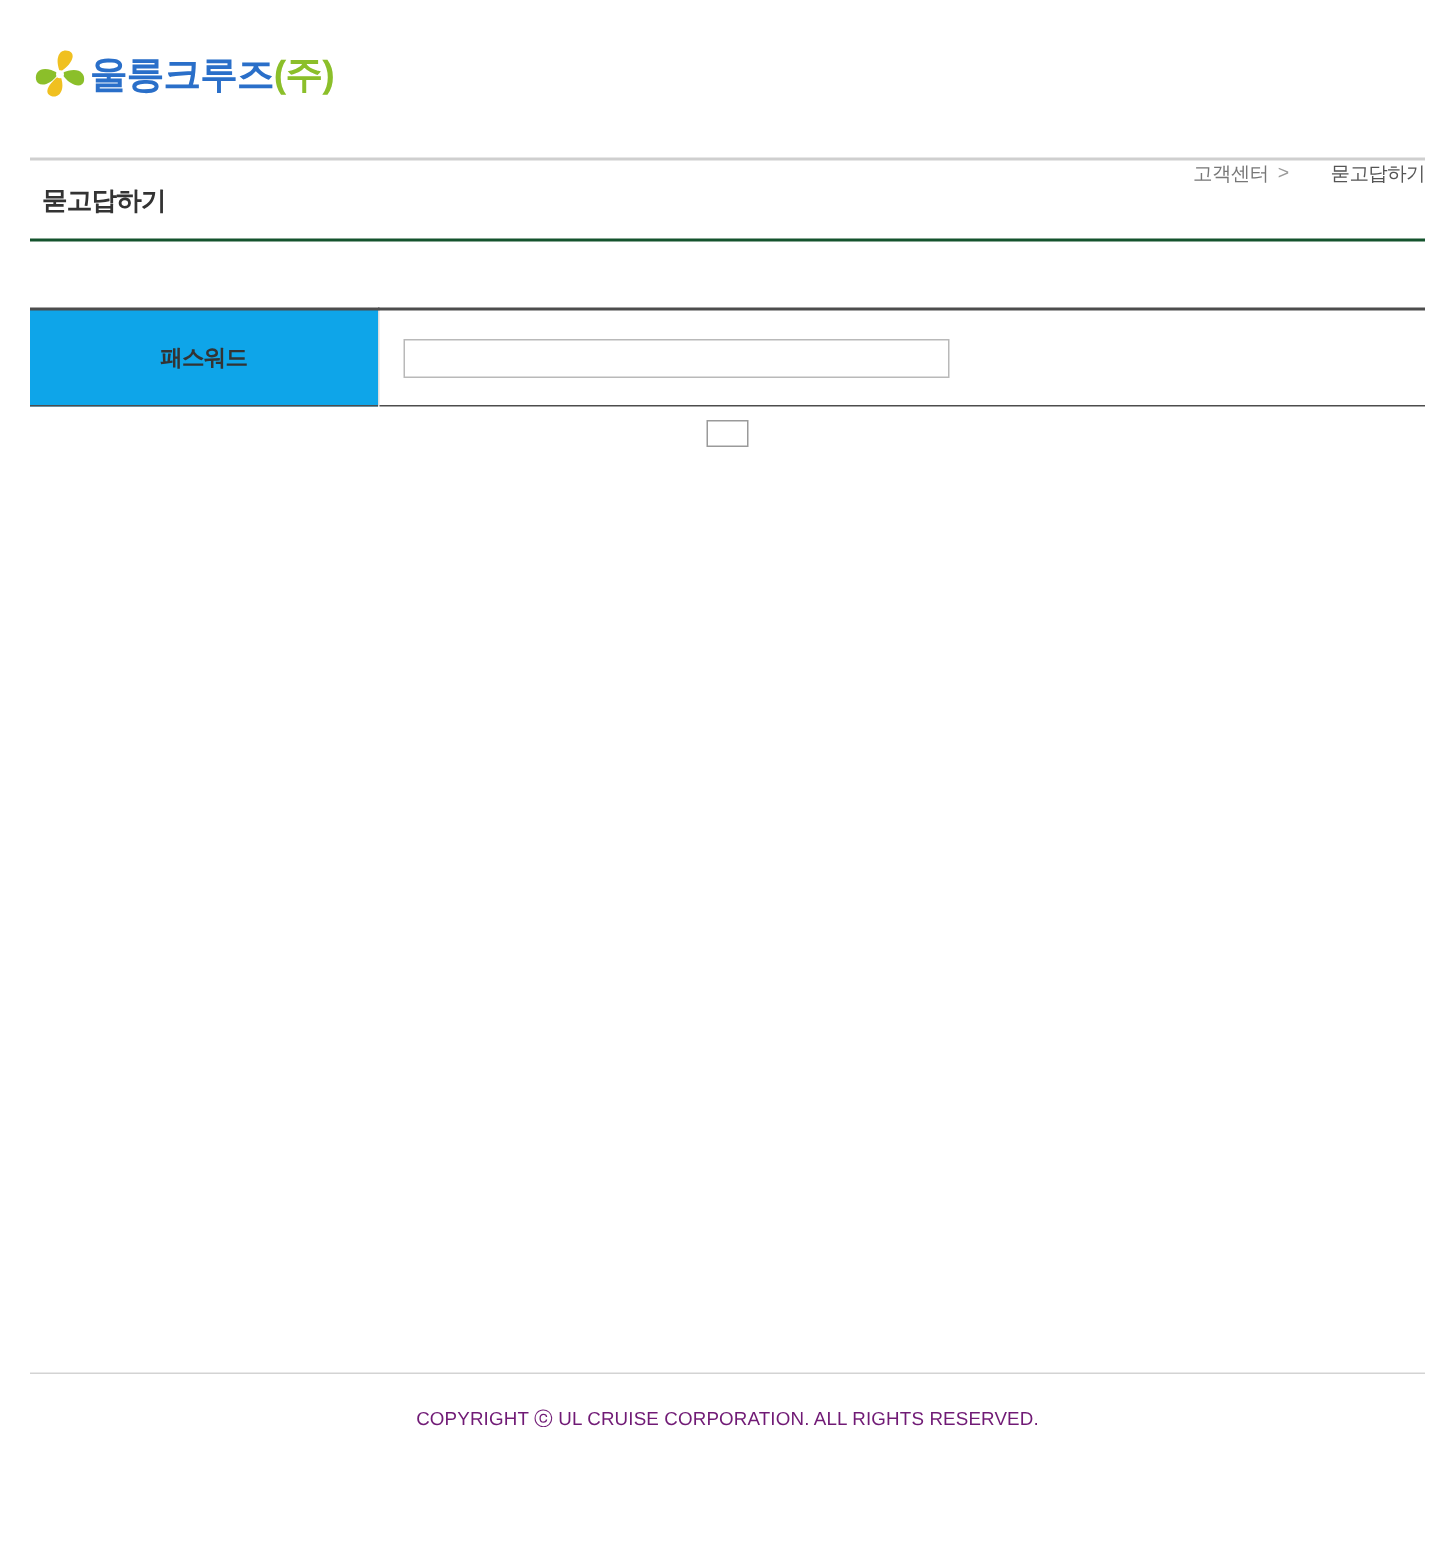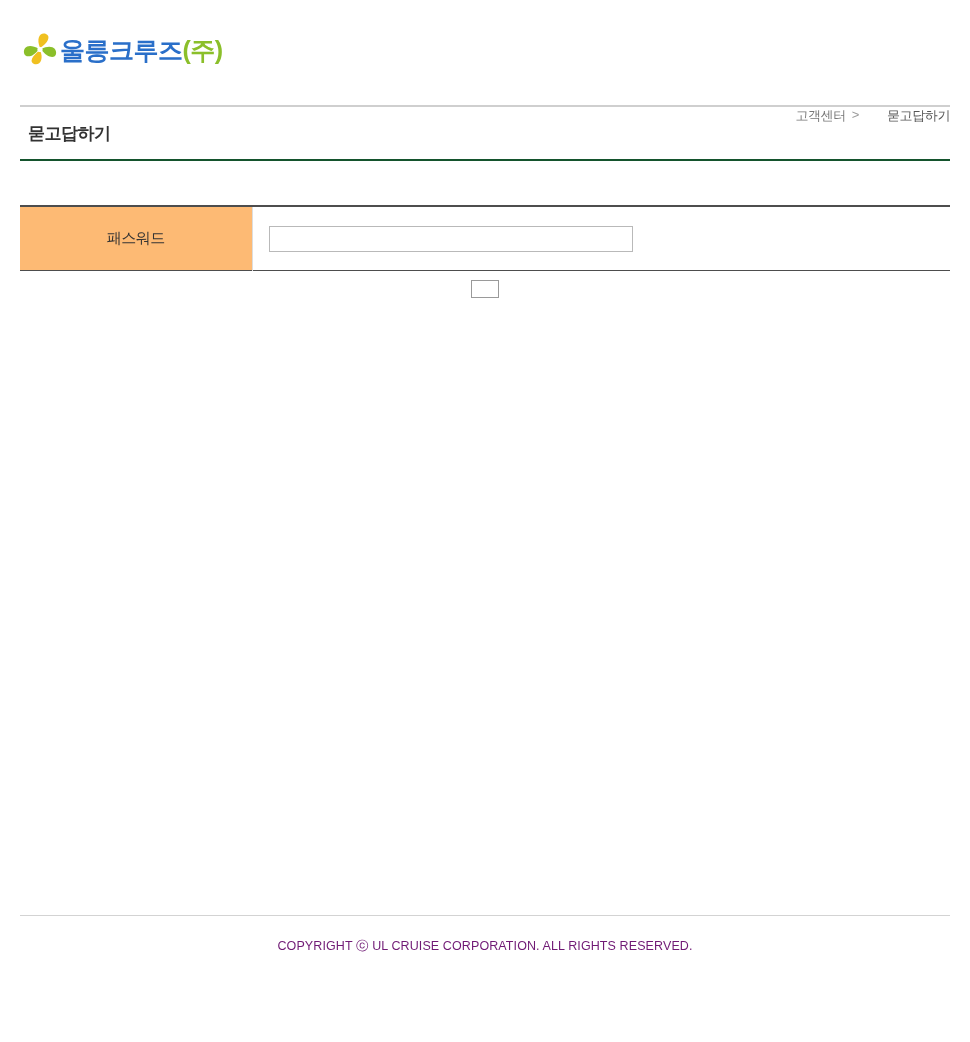--- a/index.html
+++ b/index.html
@@ -95,24 +95,24 @@
     padding-top: 44px;
   }
   .form-table {
     width: 100%;
     border-collapse: collapse;
     border-top: 2px solid #4d4d4d;
     border-bottom: 1px solid #4d4d4d;
   }
   .form-table th {
     width: 232px;
-    background: #fdba74;
+    background: #0ea5e9;
     border-right: 1px solid #dddddd;
     font-size: 15px;
-    font-weight: normal;
+    font-weight: bold;
     color: #333333;
     letter-spacing: -0.5px;
     text-align: center;
     padding: 22px 0;
     height: 62px;
     box-sizing: border-box;
   }
   .form-table td {
     background: #ffffff;
     padding: 16px 0 16px 16px;

